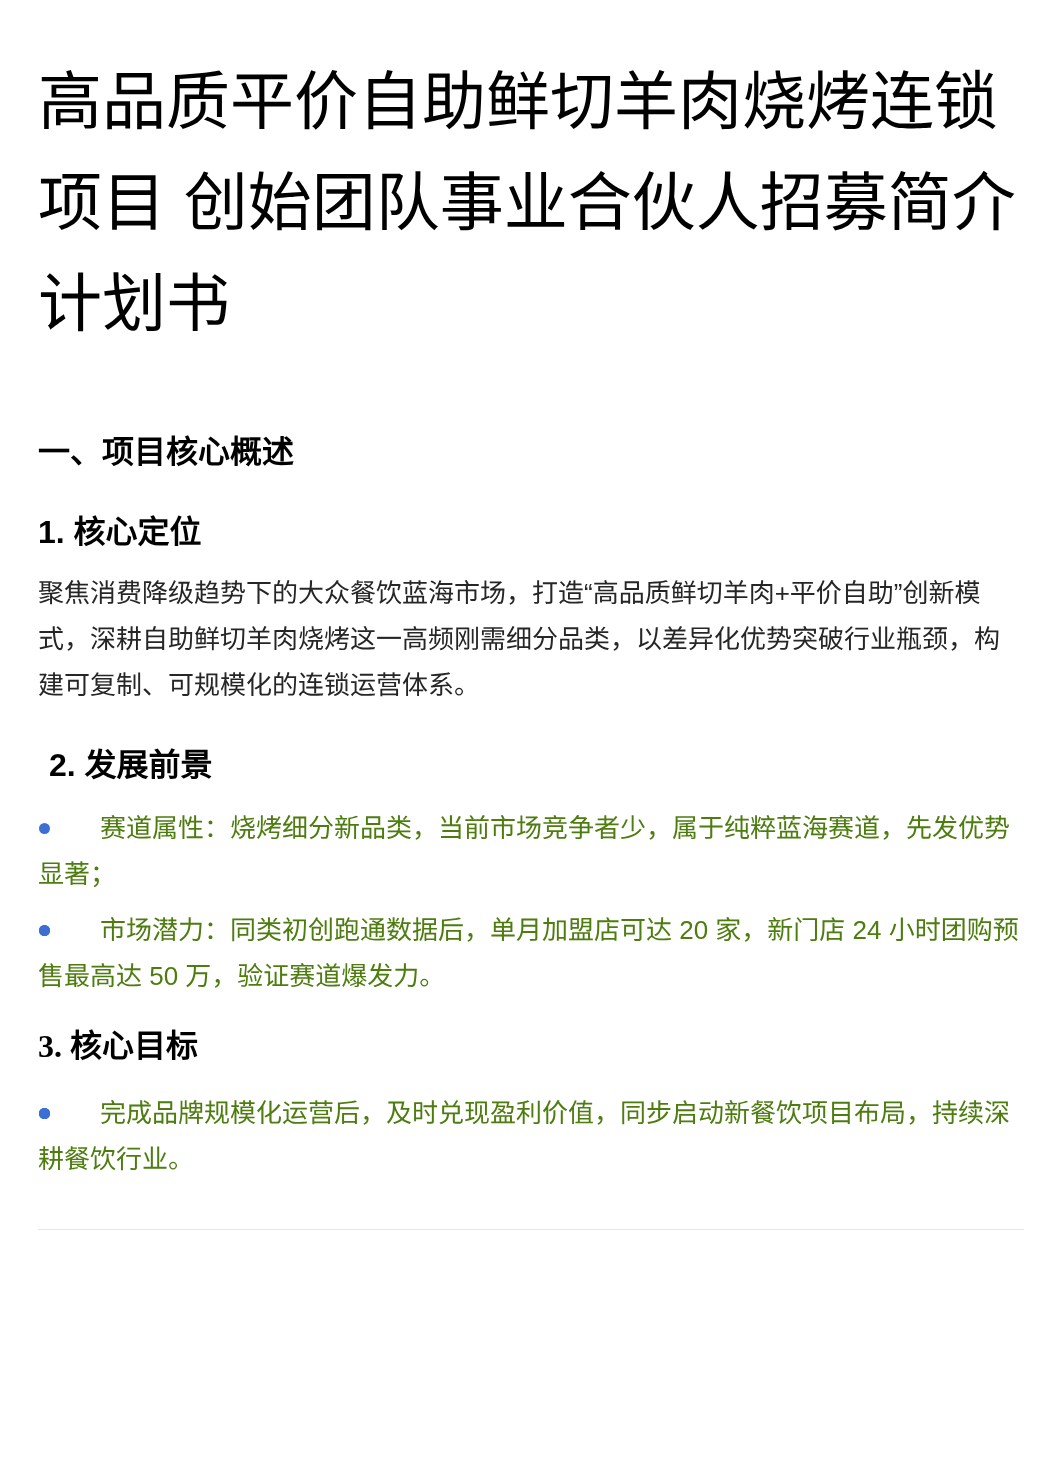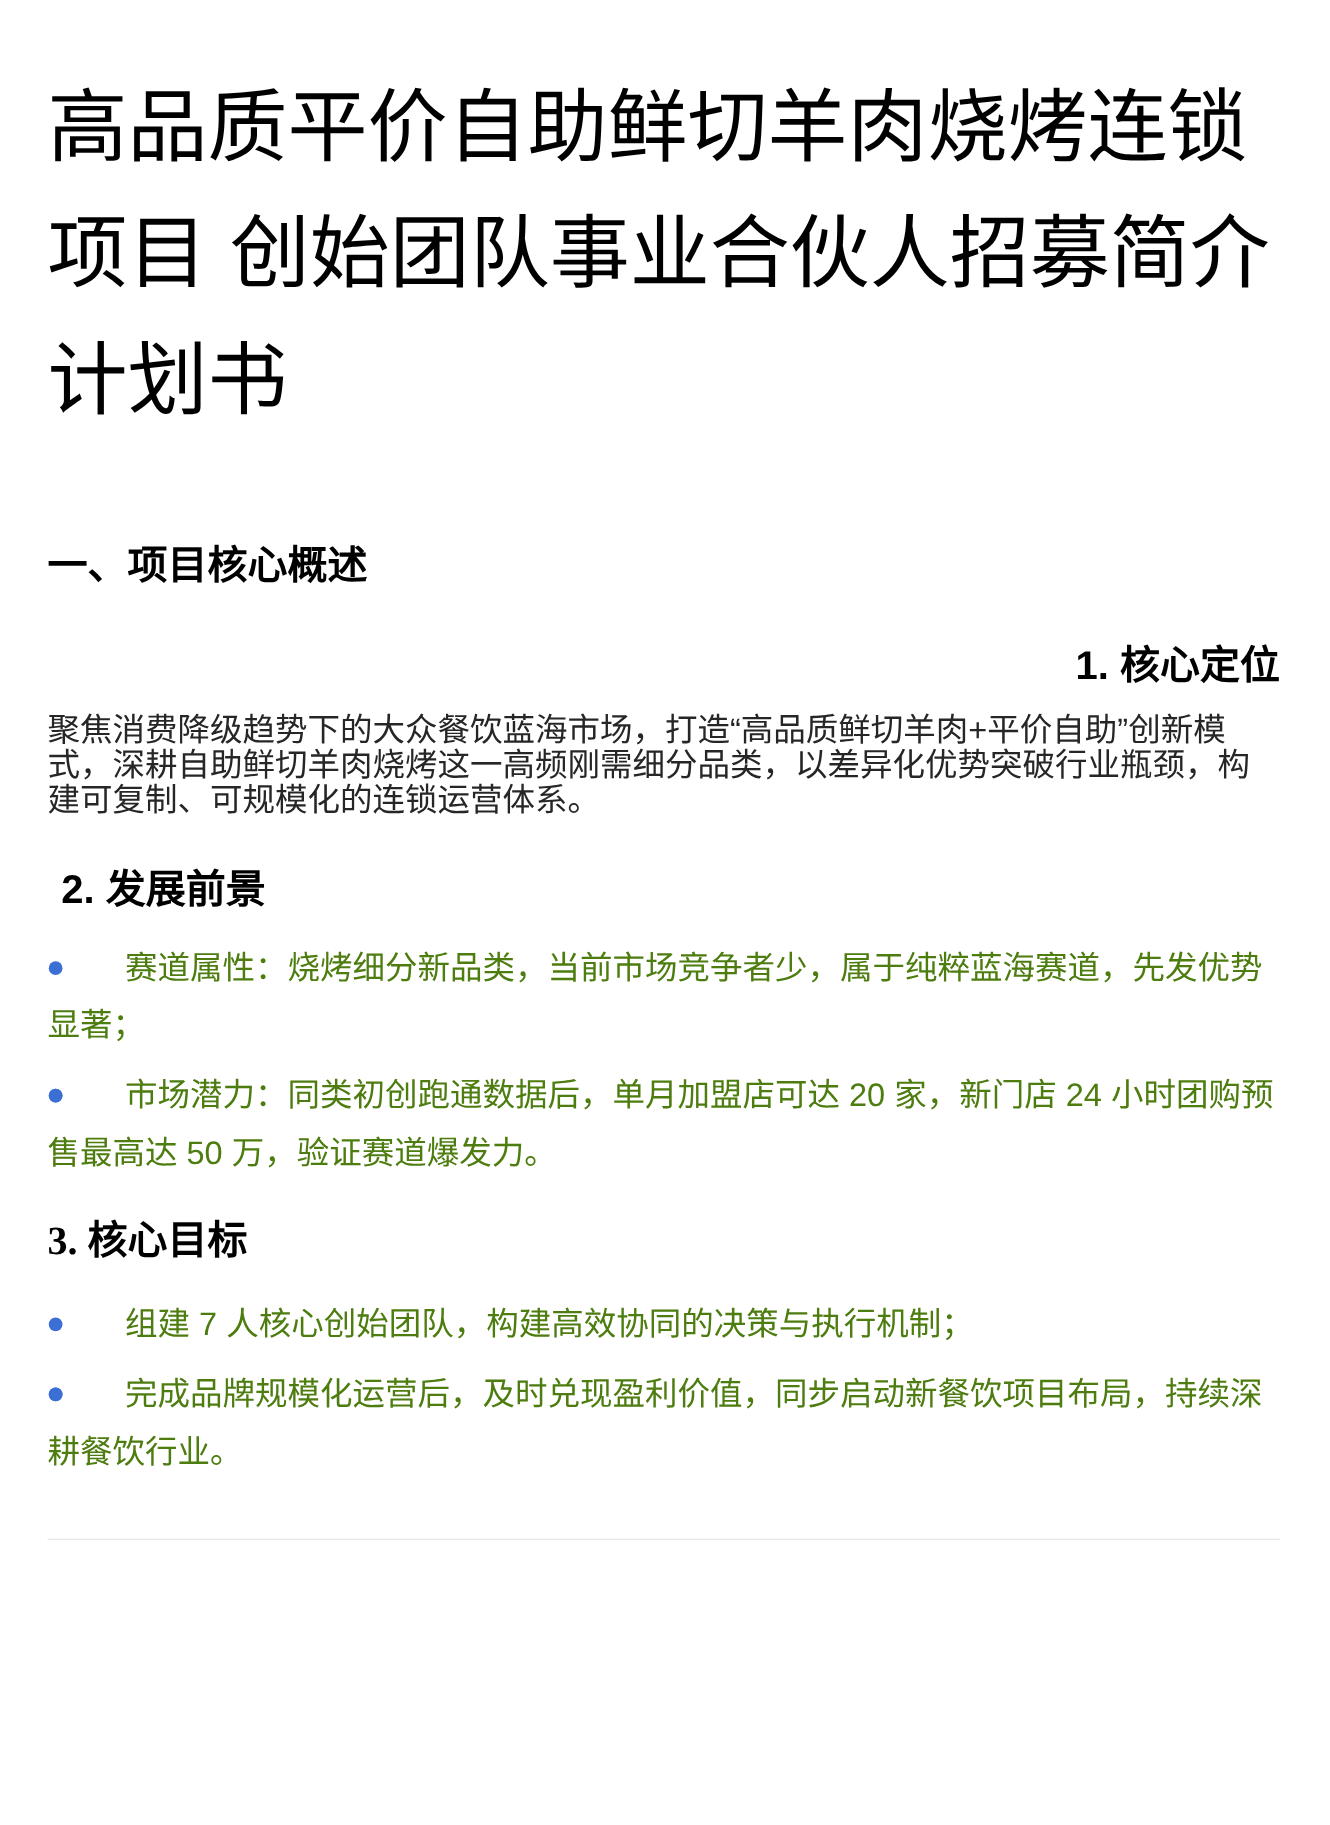--- a/index.html
+++ b/index.html
@@ -30,27 +30,27 @@
     line-height: 50px;
     font-weight: 700;
     color: #000000;
   }
   .h3 {
     font-size: 32px;
     line-height: 45px;
     font-weight: 700;
     color: #000000;
   }
-  .h3-positioning { margin: 33px 0 0 0; text-align: right; }
+  .h3-positioning { margin: 33px 0 0 0; }
   .h3-prospects   { margin: 35px 0 0 11px; }
   .h3-goals       { margin: 25px 0 16px 0; font-family: Liberation Serif, serif; }
   .body-par {
     margin: 15px 0 0 0;
     font-size: 26px;
-    line-height: 28px;
+    line-height: 46px;
     color: #262626;
   }
   ul.bullets {
     list-style: none;
     margin: 0;
     padding: 0;
     font-size: 26px;
     line-height: 46px;
     color: #4d7c0f;
   }
@@ -104,21 +104,20 @@
       <span class="dot"></span>
       <span>市场潜力：同类初创跑通数据后，单月加盟店可达 20 家，新门店 24 小时团购预售最高达 50 万，验证赛道爆发力。</span>
     </li>
   </ul>
 
   <h3 class="h3 h3-goals">3. 核心目标</h3>
 
   <ul class="bullets bullets-goals">
     <li>
       <span class="dot"></span>
-      <span>组建 7 人核心创始团队，构建高效协同的决策与执行机制；</span>
     </li>
     <li>
       <span class="dot"></span>
     </li>
     <li>
       <span class="dot"></span>
       <span>完成品牌规模化运营后，及时兑现盈利价值，同步启动新餐饮项目布局，持续深耕餐饮行业。</span>
     </li>
   </ul>
 

